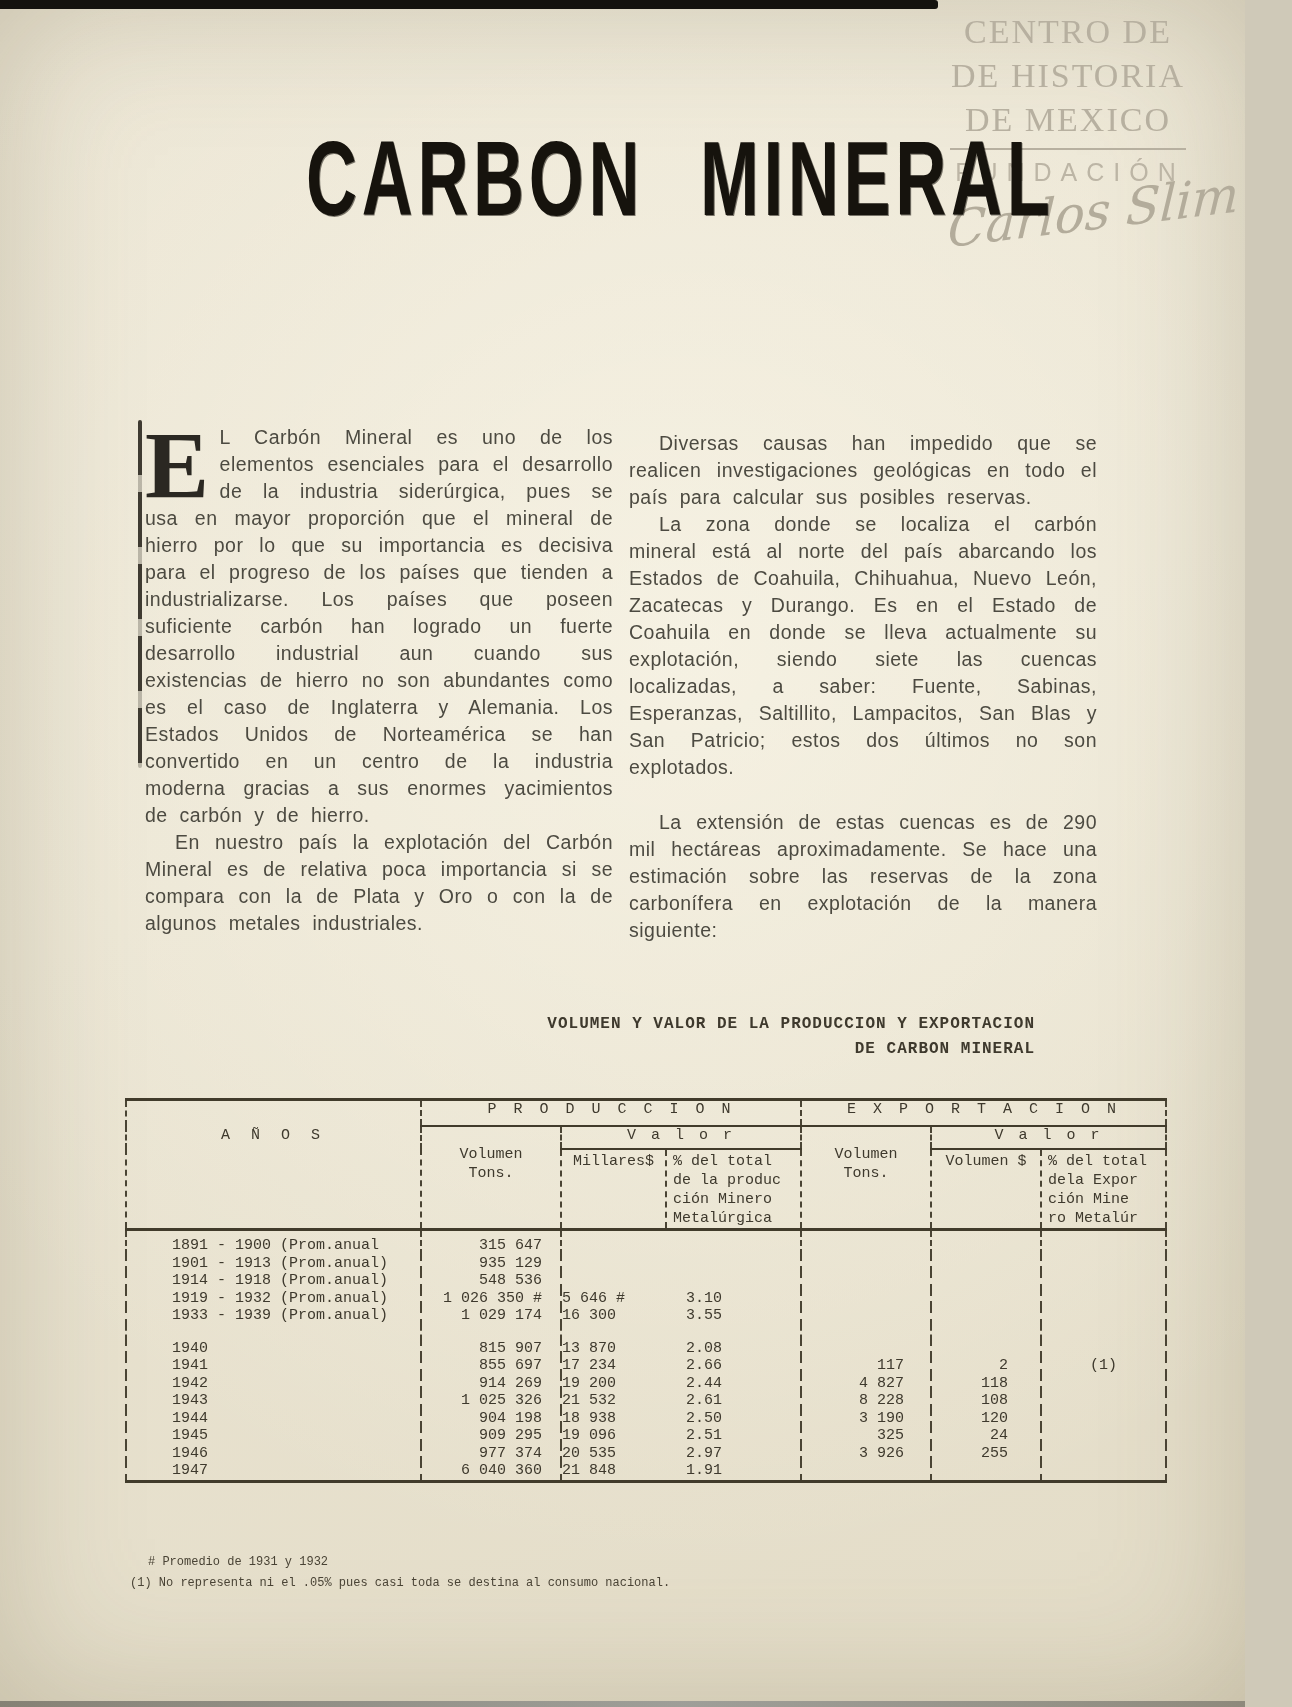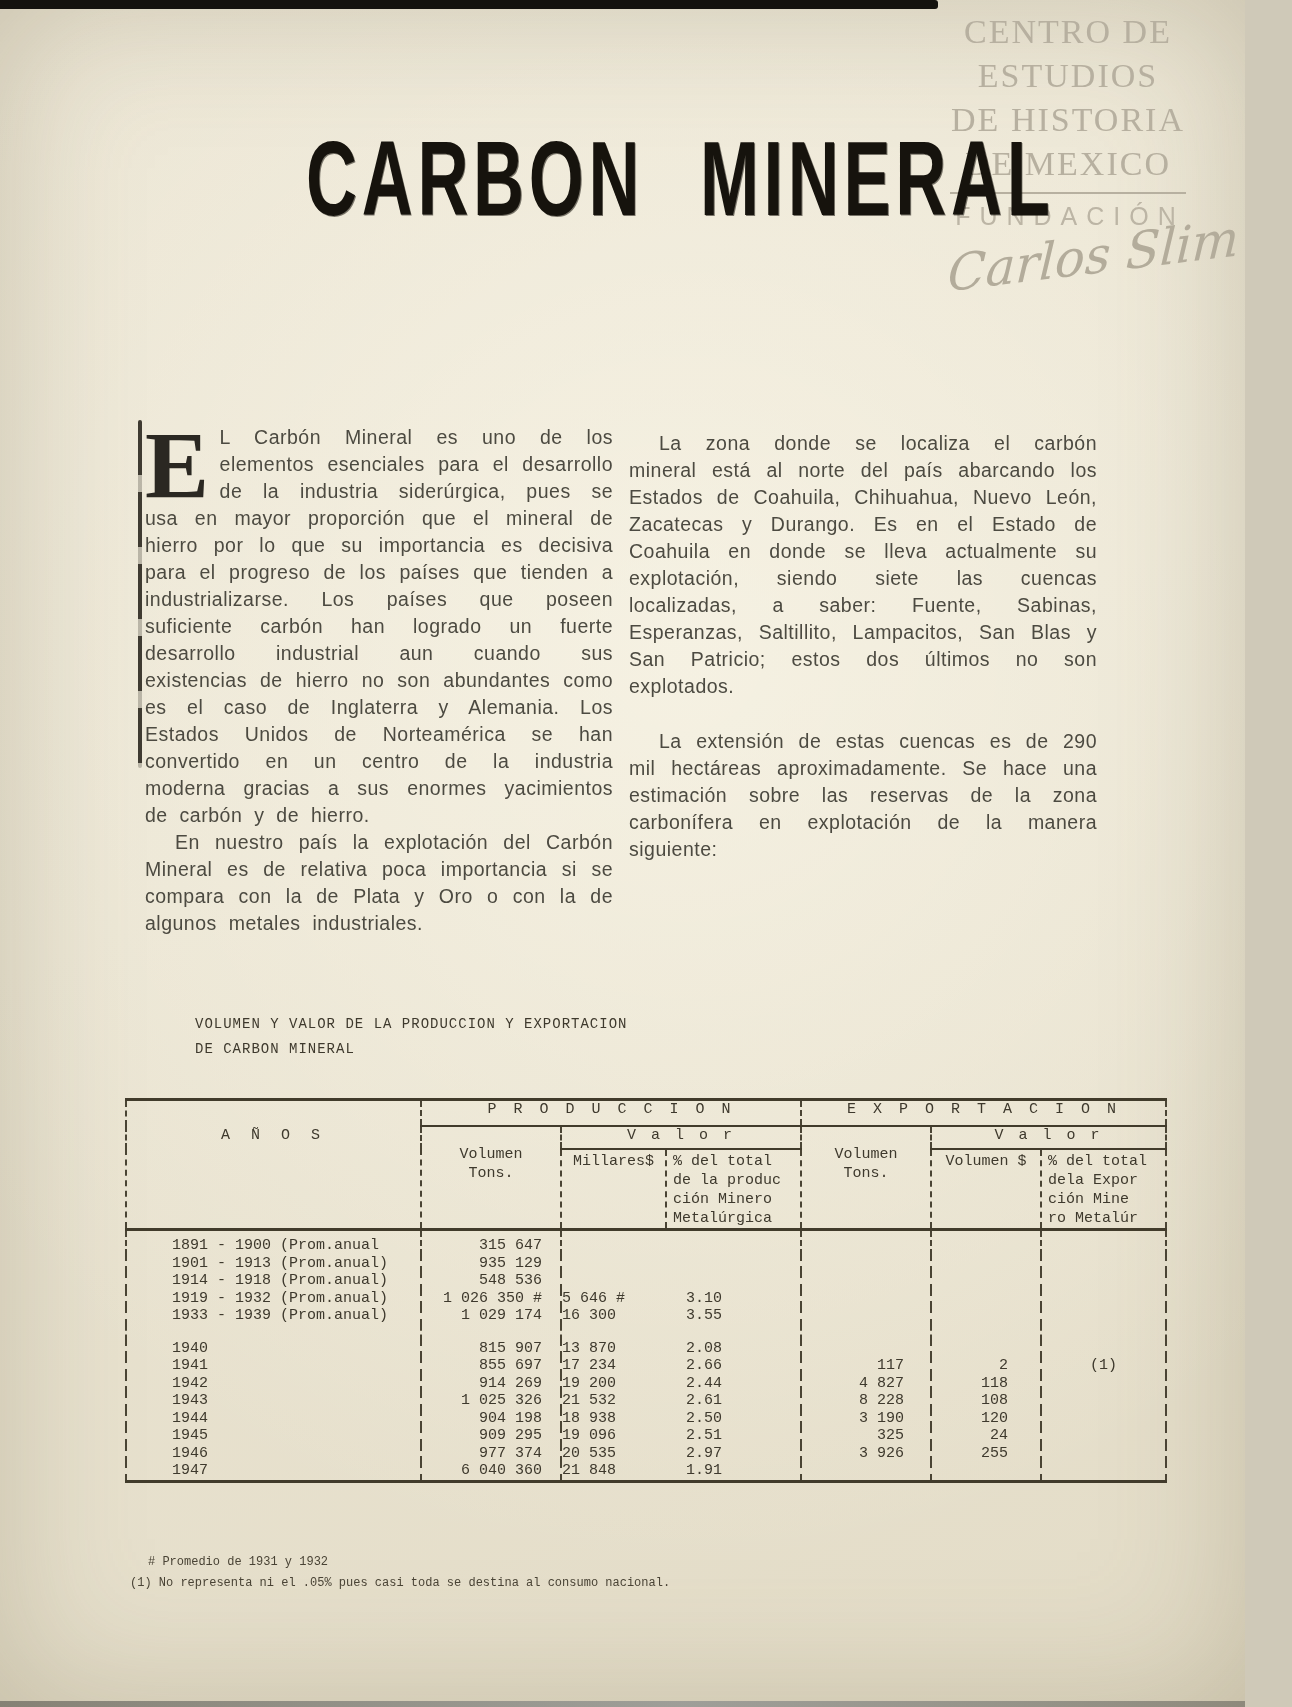--- a/index.html
+++ b/index.html
@@ -38,23 +38,23 @@
   .col{position:absolute;top:424px;width:468px;font-size:19.5px;line-height:27px;
     text-align:justify;letter-spacing:.5px;word-spacing:6px;color:#4c4a41;}
   .col p{margin:0;}
   .col-left{left:145px;}
   .col-right{left:629px;top:430px;}
   .col p.indent{text-indent:30px;}
   .col p.gap{margin-top:28px;}
   .dropcap{float:left;font-family:"Liberation Serif",serif;font-weight:700;font-size:96px;
     line-height:72px;padding:6px 10px 0 0;color:#2b2822;}
   
-  .table-title{position:absolute;left:195px;top:1012px;width:840px;text-align:left;
-    font-family:"Liberation Mono","DejaVu Sans Mono",monospace;font-weight:400;
-    font-size:14px;line-height:25px;letter-spacing:1px;color:#3e392d;}
+  .table-title{position:absolute;left:195px;top:1012px;width:840px;text-align:right;
+    font-family:"Liberation Mono","DejaVu Sans Mono",monospace;font-weight:700;
+    font-size:16px;line-height:25px;letter-spacing:1px;color:#3e392d;}
   table.data-table{position:absolute;left:125px;top:1098px;width:1040px;
     border-collapse:collapse;table-layout:fixed;
     font-family:"Liberation Mono","DejaVu Sans Mono",monospace;
     font-size:15px;color:#3e392d;
     border-top:3px solid #413b2b;border-bottom:3px solid #413b2b;}
   .data-table th,.data-table td{padding:0;font-weight:400;white-space:pre-line;vertical-align:top;}
   .data-table thead{border-bottom:3px solid #413b2b;}
   th.anos{vertical-align:top;padding-top:26px;text-align:center;letter-spacing:6px;
     border-left:2px dashed #4a4434;border-right:2px dashed #4a4434;}
   th.group{text-align:center;letter-spacing:4px;border-bottom:2px solid #413b2b;height:24px;}
@@ -84,36 +84,36 @@
 <body>
 
 <div class="page">
 
   <div class="top-strip"></div>
   <div class="bottom-strip"></div>
   <div class="crease"></div>
 
   <div class="watermark">
     <div class="wm-line">CENTRO DE</div>
-    <div class="wm-line">ESTUDIOS</div>
     <div class="wm-line">DE HISTORIA</div>
     <div class="wm-line">DE MEXICO</div>
     <div class="wm-rule"></div>
     <div class="wm-foundation">FUNDACIÓN</div>
     <div class="wm-signature">Carlos Slim</div>
   </div>
 
   <h1 class="title">CARBON MINERAL</h1>
 
   <div class="col col-left">
     <p><span class="dropcap">E</span><span>L Carbón Mineral es uno de los elementos esenciales para el desarrollo de la industria siderúrgica, pues se usa en mayor proporción que el mineral de hierro por lo que su importancia es decisiva para el progreso de los países que tienden a industrializarse.  Los países que poseen suficiente carbón han logrado un fuerte desarrollo industrial aun cuando sus existencias de hierro no son abundantes como es el caso de Inglaterra y Alemania. Los Estados Unidos de Norteamérica se han convertido en un centro de la industria moderna gracias a sus enormes yacimientos de carbón y de hierro.</span></p>
     <p class="indent">En nuestro país la explotación del Carbón Mineral es de relativa poca importancia si se compara con la de Plata y Oro o con la de algunos metales industriales.</p>
   </div>
 
   <div class="col col-right">
+    <p class="indent">Diversas causas han impedido que se realicen investigaciones geológicas en todo el país para calcular sus posibles reservas.</p>
     <p class="indent">La zona donde se localiza el carbón mineral está al norte del país abarcando los Estados de Coahuila, Chihuahua, Nuevo León, Zacatecas y Durango. Es en el Estado de Coahuila en donde se lleva actualmente su explotación, siendo siete las cuencas localizadas, a saber: Fuente, Sabinas, Esperanzas, Saltillito, Lampacitos, San Blas y San Patricio; estos dos últimos no son explotados.</p>
     <p class="indent gap">La extensión de estas cuencas es de 290 mil hectáreas aproximadamente. Se hace una estimación sobre las reservas de la zona carbonífera en explotación de la manera siguiente:</p>
   </div>
 
   <div class="table-title">
     <div>VOLUMEN Y VALOR DE LA PRODUCCION Y EXPORTACION</div>
     <div>DE CARBON MINERAL</div>
   </div>
 
   <table class="data-table">

